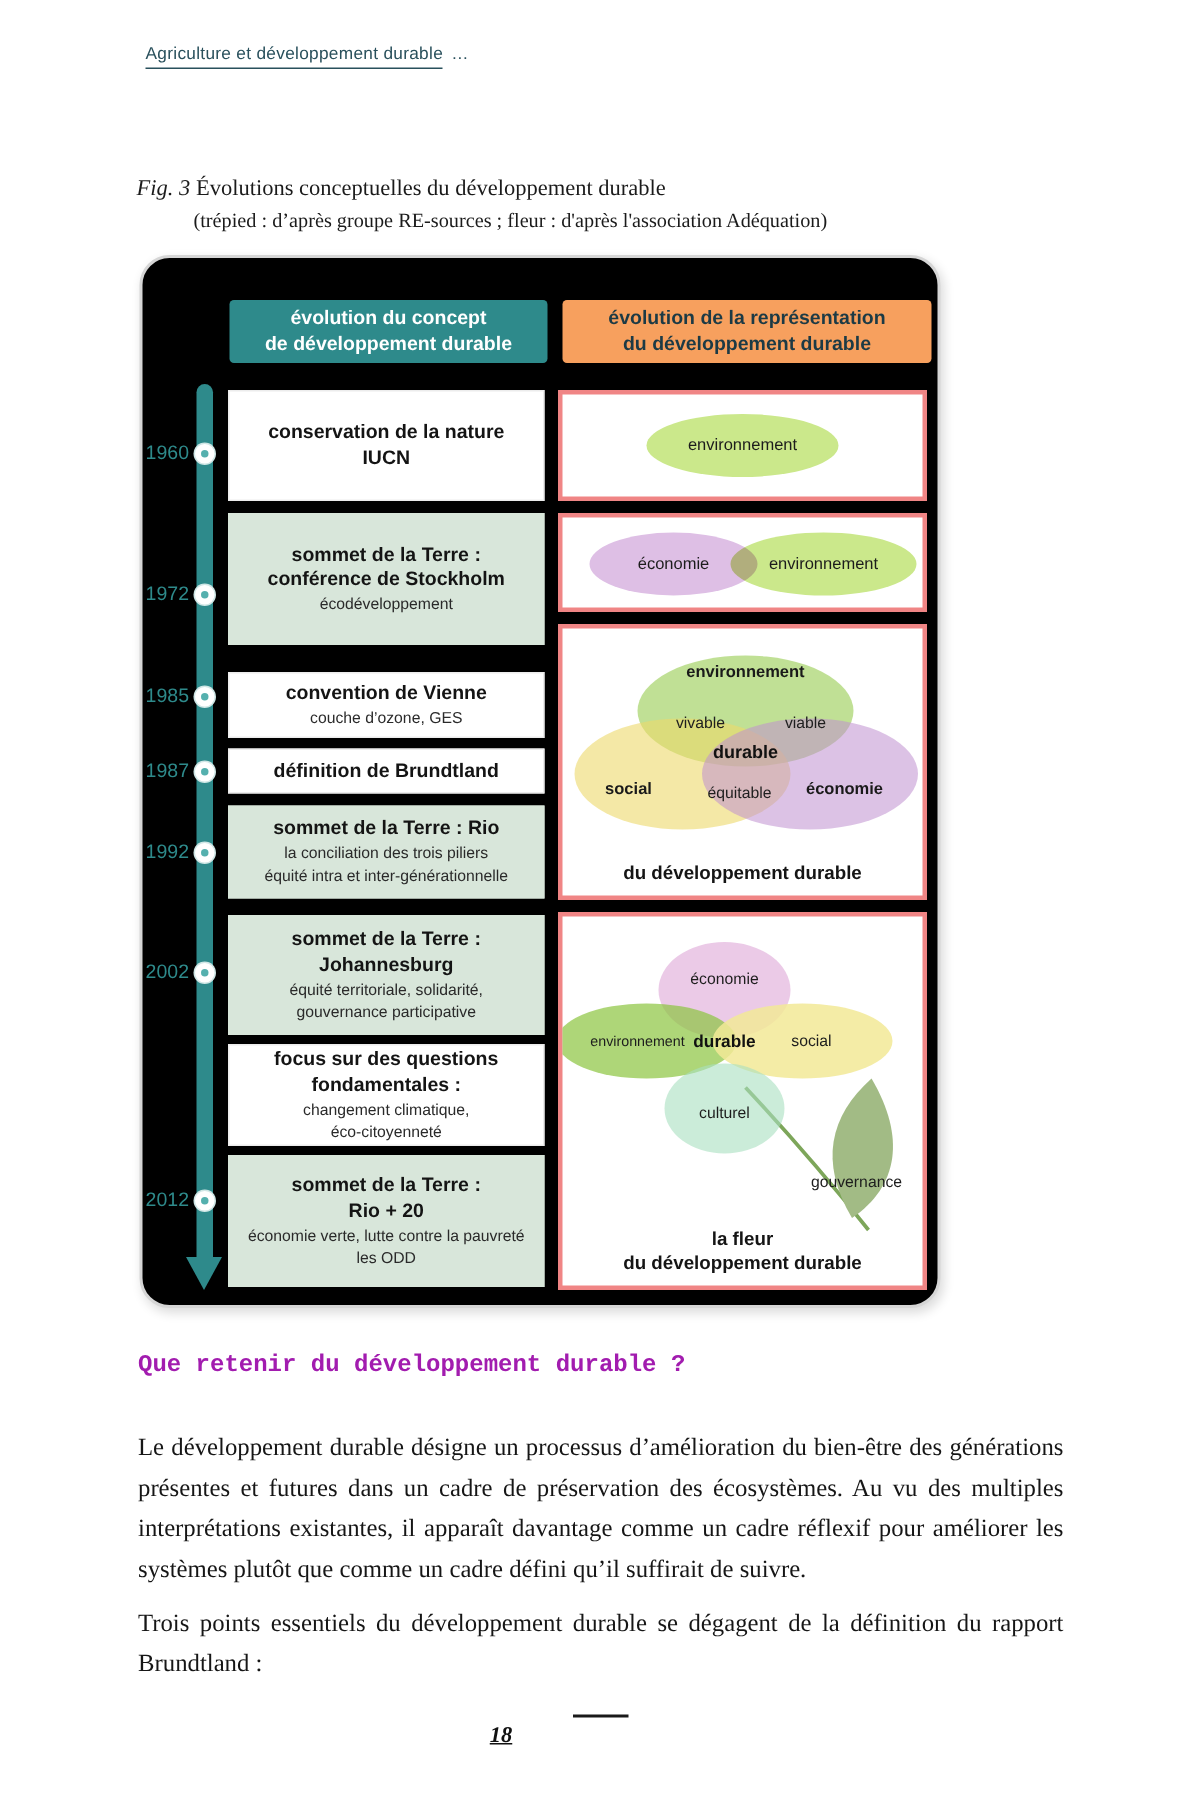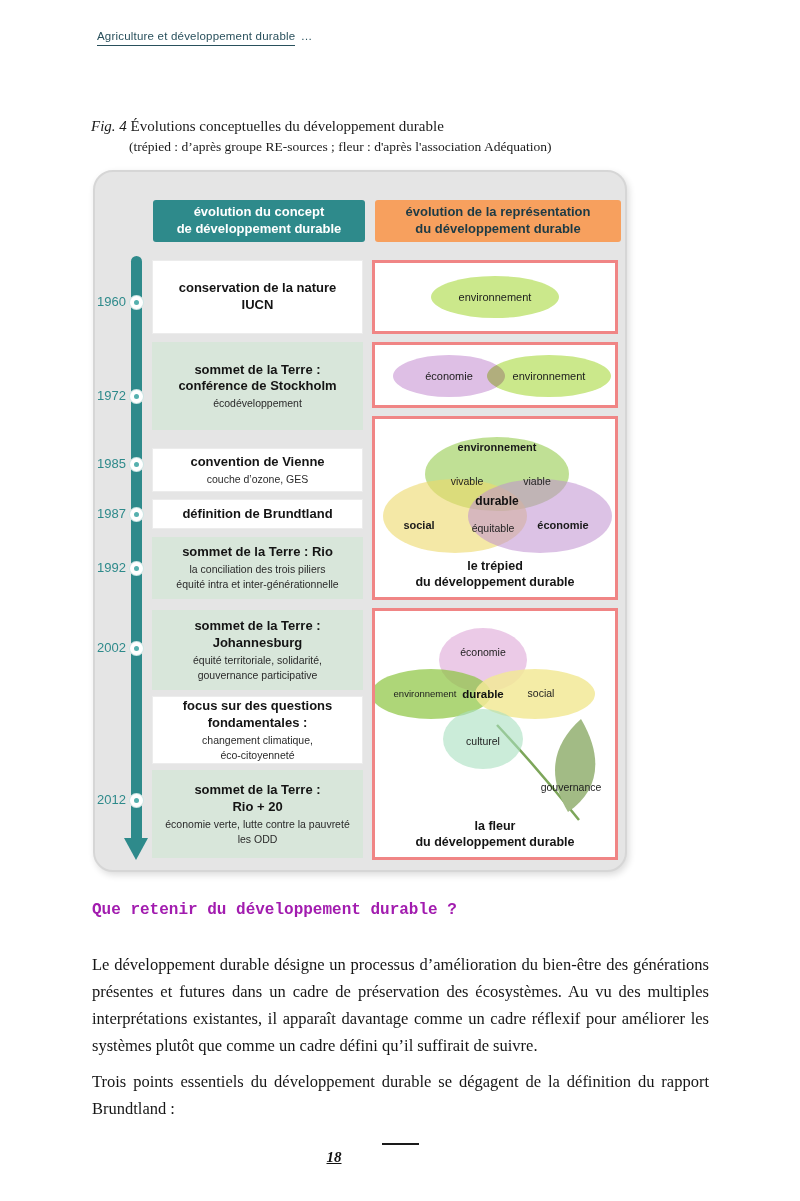--- a/index.html
+++ b/index.html
@@ -11,21 +11,21 @@
   .doc-header { position:absolute; left:97px; top:30px; font-size:11.5px; color:#29505c; letter-spacing:.2px; }
   .doc-header .t { border-bottom:1px solid #29505c; padding-bottom:3px; }
   .doc-header .dots { margin-left:2px; }
 
   
   .fig-caption { position:absolute; left:91px; top:118px; font-family:"Liberation Serif", serif; font-size:15px; color:#1b1b1b; }
   .fig-label { font-style:italic; }
   .fig-caption-sub { position:absolute; left:129px; top:139px; font-family:"Liberation Serif", serif; font-size:13.5px; color:#1b1b1b; }
 
   
-  .panel { position:absolute; left:93px; top:170px; width:534px; height:702px; background:#e5e5e5;
+  .panel { position:absolute; left:93px; top:170px; width:534px; height:702px; background:#000000;
            border:2px solid #d6d6d6; border-radius:20px; box-shadow:2px 3px 7px rgba(0,0,0,.14); }
 
   .hdr { position:absolute; top:28px; height:42px; display:flex; flex-direction:column; justify-content:center;
          align-items:center; font-weight:bold; font-size:13px; line-height:1.28; border-radius:3px; text-align:center; }
   .hdr-left  { left:58px;  width:212px; background:#2e8a8b; color:#ffffff; }
   .hdr-right { left:280px; width:246px; background:#f7a05e; color:#1c3a45; }
 
   
   .tl-bar   { position:absolute; left:36px; top:84px; width:11px; height:582px; background:#2e8a8b; border-radius:6px 6px 0 0; }
   .tl-arrow { position:absolute; left:29px; top:666px; width:0; height:0;
@@ -76,21 +76,21 @@
 <body>
 
 <div class="page">
 
   <div class="doc-header">
     <span class="t">Agriculture et développement durable</span>
     <span class="dots">…</span>
   </div>
 
   <div class="fig-caption">
-    <span class="fig-label">Fig. 4</span>
+    <span class="fig-label">Fig. 3</span>
     <span>Évolutions conceptuelles du développement durable</span>
   </div>
   <div class="fig-caption-sub">(trépied : d’après groupe RE-sources ; fleur : d'après l'association Adéquation)</div>
 
   <div class="panel">
 
     <div class="hdr hdr-left">
       <div>évolution du concept</div>
       <div>de développement durable</div>
     </div>
@@ -181,21 +181,20 @@
         <ellipse cx="165" cy="95" rx="72" ry="37" fill="#c08fd0" fill-opacity="0.55"></ellipse>
         <text x="122" y="30" class="vt">environnement</text>
         <text x="92" y="64" class="vs">vivable</text>
         <text x="162" y="64" class="vs">viable</text>
         <text x="122" y="84" class="vd">durable</text>
         <text x="44" y="108" class="vt">social</text>
         <text x="118" y="111" class="vs">équitable</text>
         <text x="188" y="108" class="vt">économie</text>
       </svg>
       <div class="diag-caption">
-        <div>le trépied</div>
         <div>du développement durable</div>
       </div>
     </div>
 
     <div class="diagram rel" style="top:436px;height:252px">
       <svg class="diag-svg" width="240" height="212" viewBox="0 0 240 212">
         <path d="M122,112 Q165,158 204,207" fill="none" stroke="#7da65a" stroke-width="2.5"></path>
         <path d="M206,106 C229,145 224,178 193,199 C171,162 178,131 206,106 Z" fill="#a2bb85"></path>
         <ellipse cx="108" cy="47" rx="44" ry="32" fill="#db9fd4" fill-opacity="0.55"></ellipse>
         <ellipse cx="56" cy="81" rx="60" ry="25" fill="#8bc53f" fill-opacity="0.70"></ellipse>

